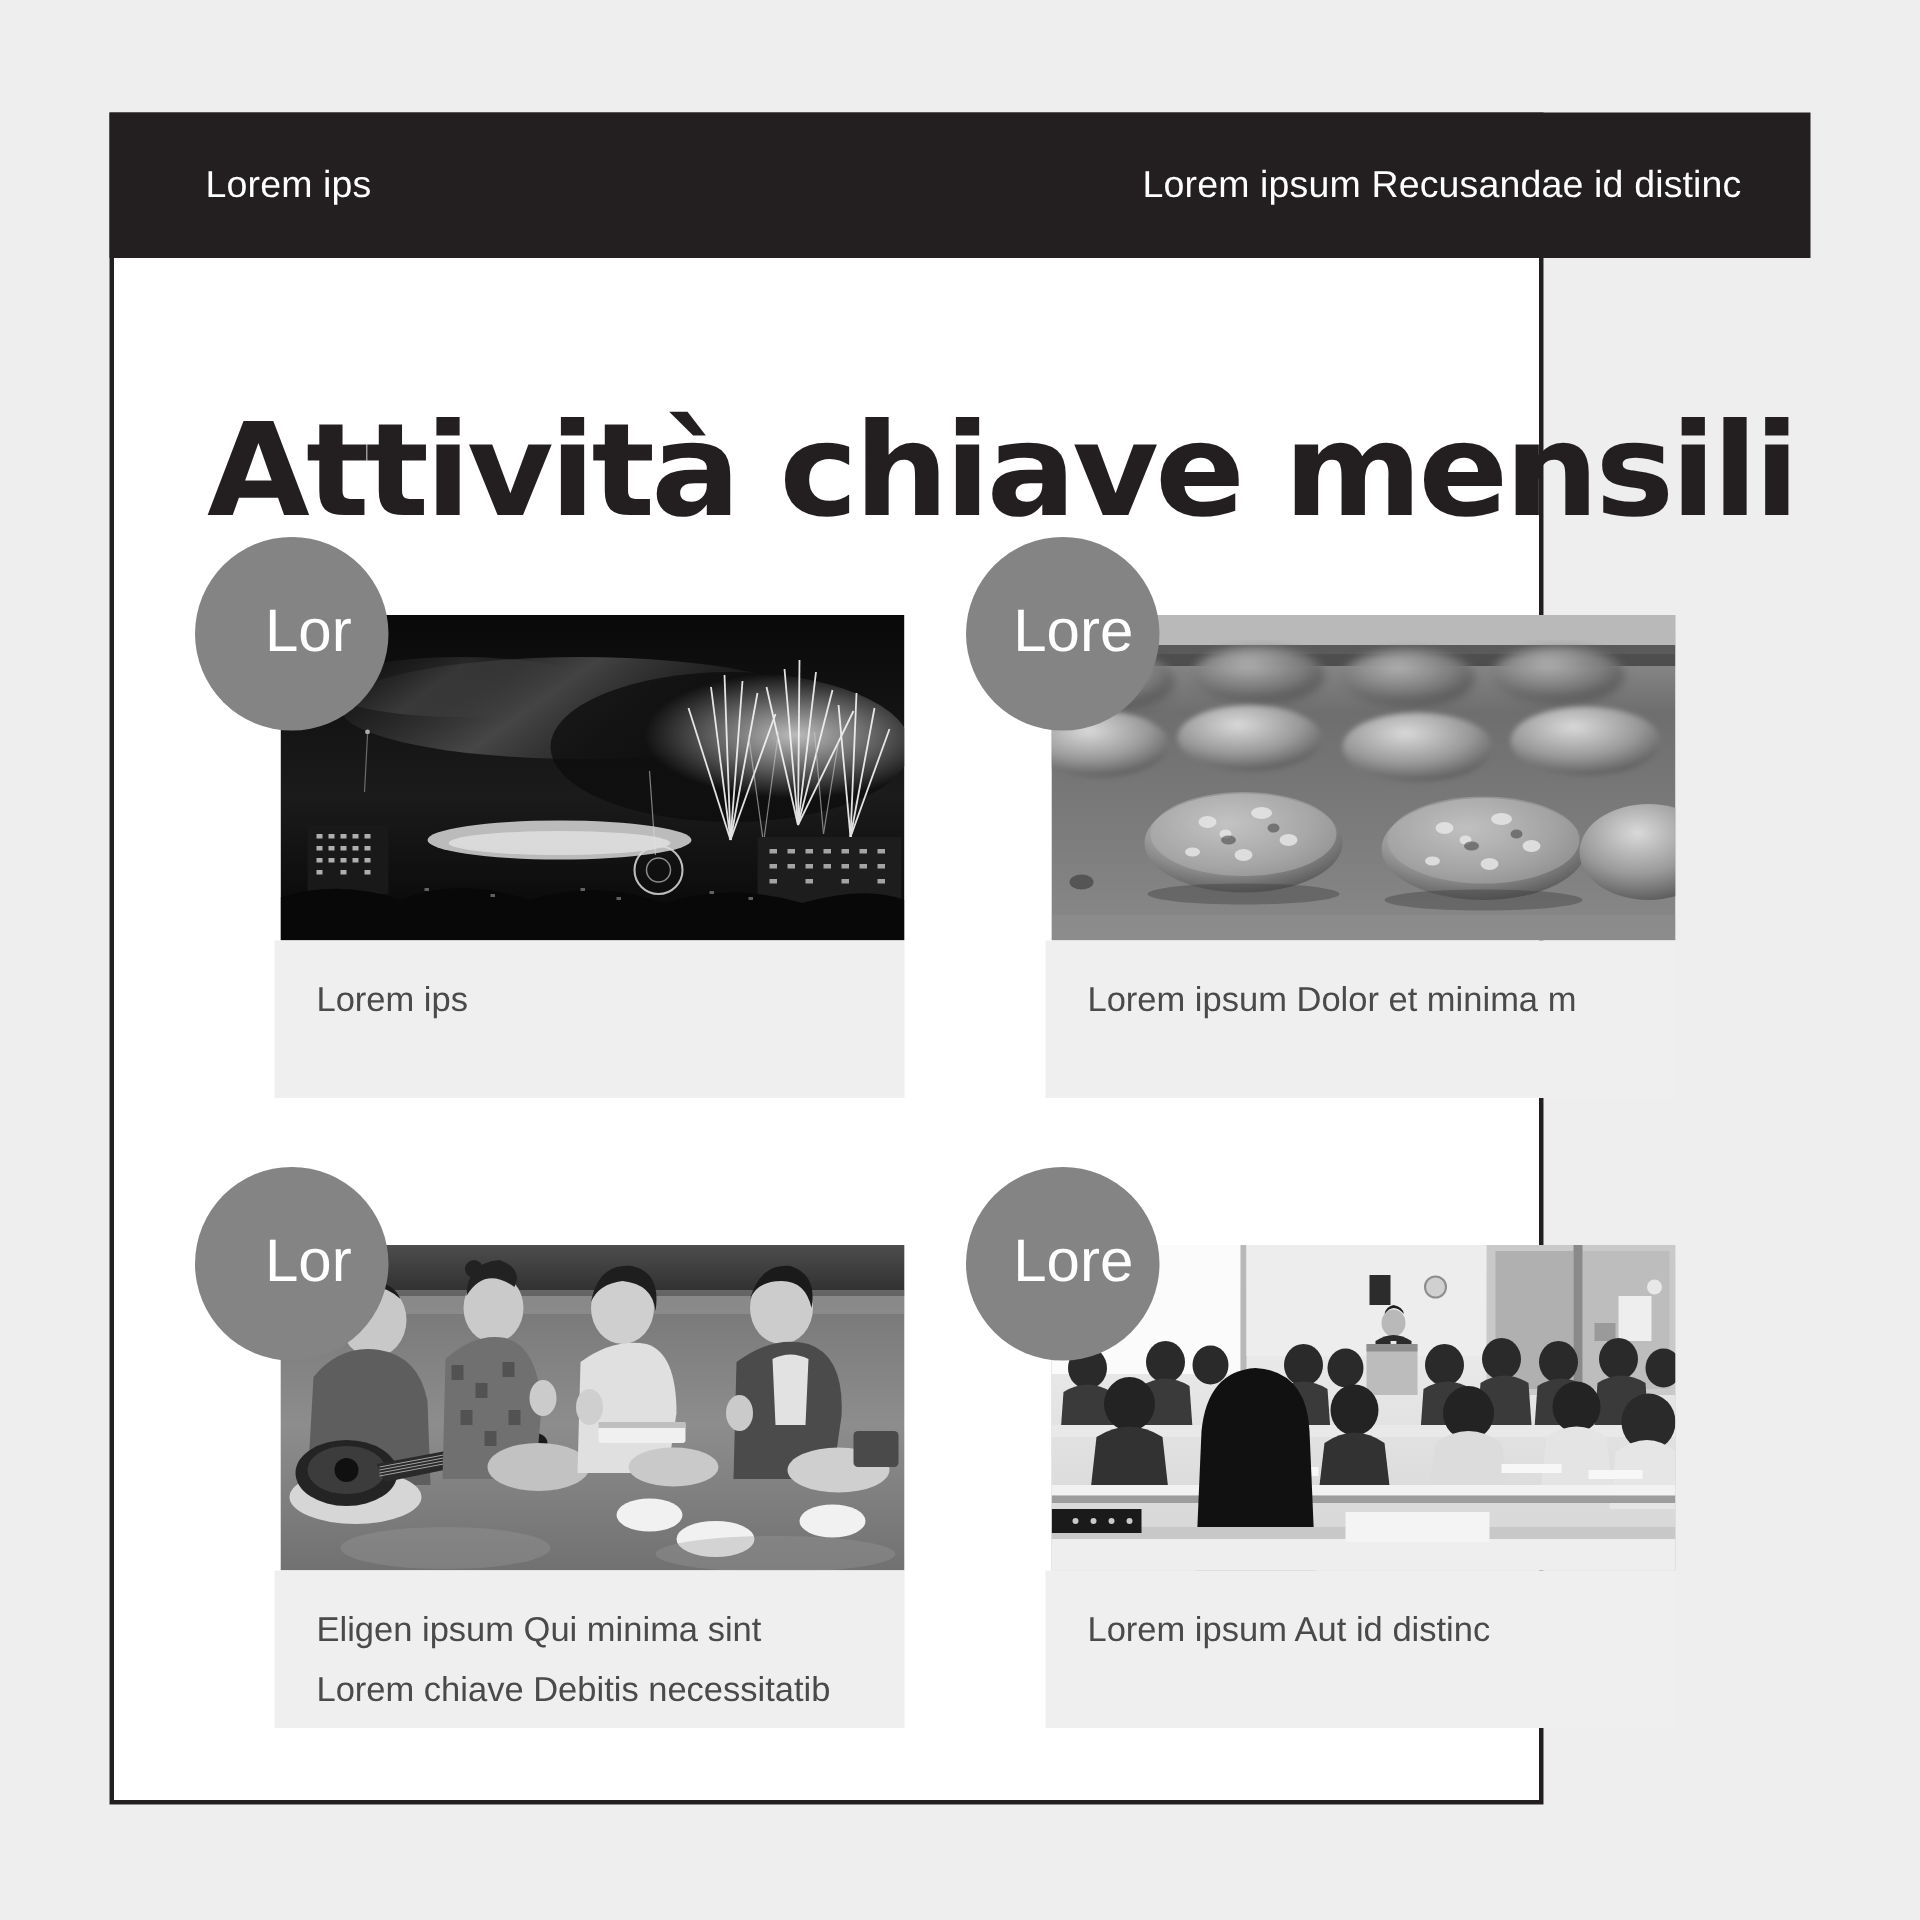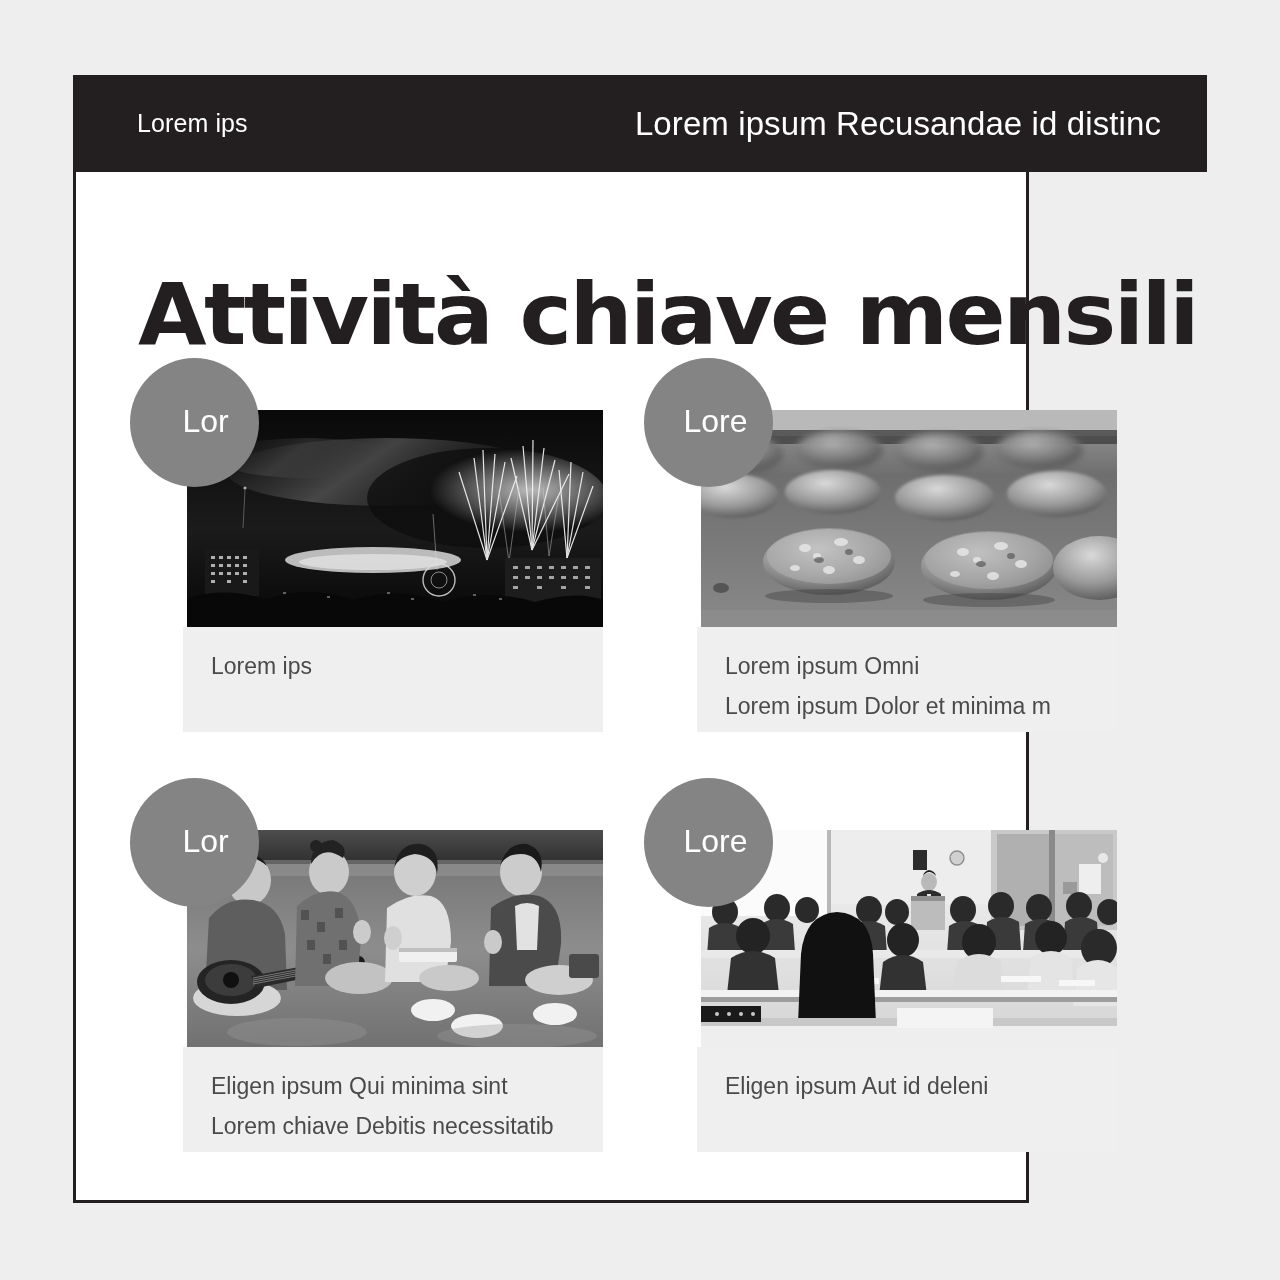--- a/index.html
+++ b/index.html
@@ -44,21 +44,21 @@
     color: #ffffff;
     font-size: 25px;
     font-weight: 400;
     letter-spacing: 0.1px;
     white-space: nowrap;
   }
   .header-right {
     position: absolute;
     right: 46px;
     color: #ffffff;
-    font-size: 33px;
+    font-size: 25px;
     font-weight: 400;
     letter-spacing: 0.1px;
     white-space: nowrap;
   }
 
   
   .page-title {
     position: absolute;
     left: 62px;
     top: 135px;
@@ -128,21 +128,21 @@
     height: 129px;
     border-radius: 50%;
     background: #848484;
     display: flex;
     align-items: center;
     justify-content: center;
     z-index: 5;
   }
   .card-badge .badge-text {
     color: #ffffff;
-    font-size: 32px;
+    font-size: 40px;
     font-weight: 400;
     letter-spacing: 0px;
     padding-left: 22px;
     padding-bottom: 2px;
   }
 
   
   .badge-wide .badge-text { padding-left: 14px; }
 </style>
 </head>
@@ -354,21 +354,20 @@
             </g>
           </g>
           <ellipse cx="398" cy="158" rx="46" ry="32" fill="url(#ck)"></ellipse>
           <ellipse cx="20" cy="178" rx="8" ry="5" fill="#555555"></ellipse>
           <ellipse cx="128" cy="186" rx="64" ry="7" fill="#3b3b3b" opacity="0.4"></ellipse>
           <ellipse cx="288" cy="190" rx="66" ry="7" fill="#3b3b3b" opacity="0.4"></ellipse>
           <rect y="200" width="416" height="17" fill="#909090" opacity="0.5"></rect>
         </svg>
       </div>
       <div class="card-caption">
-        <div class="cap-line">Lorem ipsum Omni</div>
         <div class="cap-line">Lorem ipsum Dolor et minima m</div>
       </div>
       <div class="card-badge badge-wide">
         <span class="badge-text">Lore</span>
       </div>
     </div>
 
     <div class="card card-col-1 card-row-2">
       <div class="card-photo">
         <svg width="416" height="217" viewBox="0 0 416 217" xmlns="http://www.w3.org/2000/svg">
@@ -547,21 +546,21 @@
           <rect x="0" y="176" width="60" height="16" fill="#1a1a1a"></rect>
           <g fill="#c9c9c9">
             <circle cx="16" cy="184" r="2"></circle>
               <circle cx="28" cy="184" r="2"></circle>
             <circle cx="40" cy="184" r="2"></circle>
               <circle cx="52" cy="184" r="2"></circle>
           </g>
         </svg>
       </div>
       <div class="card-caption">
-        <div class="cap-line">Eligen ipsum Aut id deleni</div>
+        <div class="cap-line">Lorem ipsum Aut id distinc</div>
       </div>
       <div class="card-badge badge-wide">
         <span class="badge-text">Lore</span>
       </div>
     </div>
 
   </div>
 </div>
 
 </body></html>

